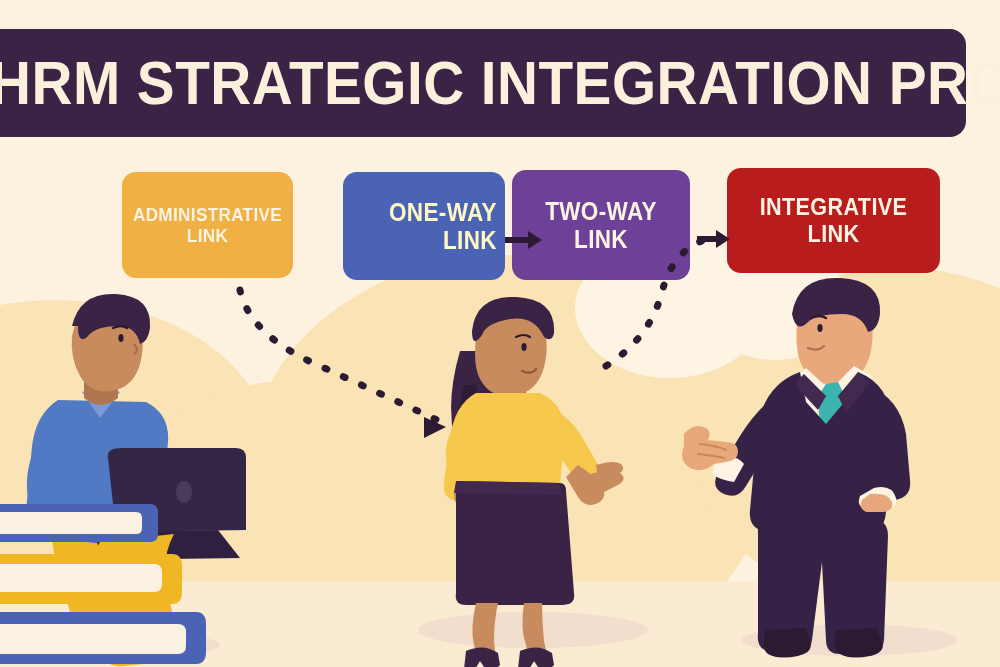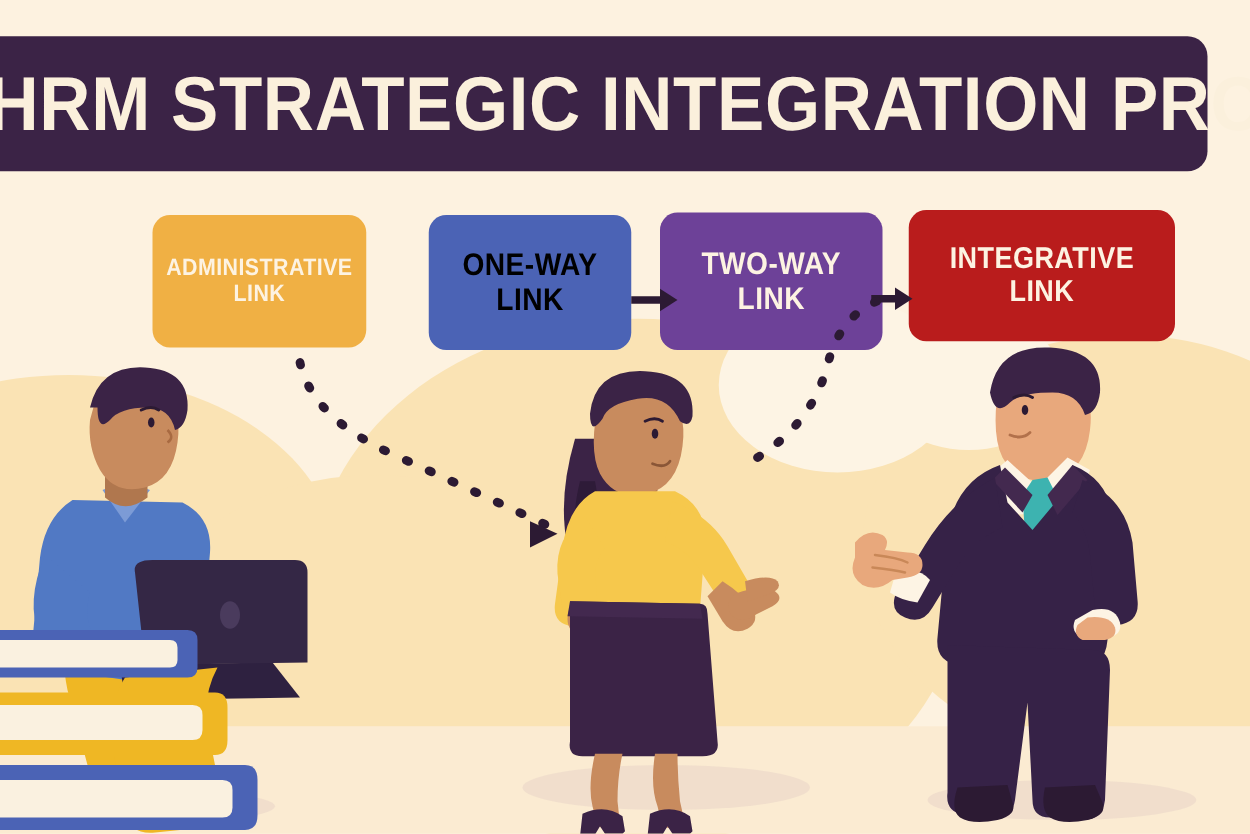--- a/index.html
+++ b/index.html
@@ -41,21 +41,21 @@
   .box{
     position:absolute;border-radius:14px;
     display:flex;align-items:center;justify-content:center;text-align:center;
     color:#FDF3E2;font-weight:bold;line-height:1.12;
     font-family:"Liberation Sans", sans-serif;
     transform-origin:center;
   }
   .box span{transform:scaleX(.9);display:block;letter-spacing:.4px;}
   #box-admin{left:122px;top:172px;width:171px;height:106px;background:#F0B044;font-size:19px;}
   #box-oneway{left:343px;top:172px;width:162px;height:108px;background:#4B63B5;font-size:25px;}
-  #box-twoway{left:528px;top:170px;width:178px;height:110px;background:#6D4198;font-size:25px;}
+  #box-twoway{left:512px;top:170px;width:178px;height:110px;background:#6D4198;font-size:25px;}
   #box-integrative{left:727px;top:168px;width:213px;height:105px;background:#3DB3B0;font-size:24px;}
 
   
   svg.overlay{position:absolute;left:0;top:0;width:1000px;height:667px;overflow:visible;}
 
   
   .person{position:absolute;}
   #p-left{left:0px;top:280px;width:260px;height:390px;}
   #p-mid{left:420px;top:295px;width:220px;height:372px;}
   #p-right{left:680px;top:272px;width:260px;height:395px;}
@@ -197,21 +197,21 @@
     <path d="M156 358 q-4 18 4 24 q10 6 30 2 q16 -4 12 -14 l-6 -14z" fill="#2C1A33"></path>
   </svg>
 
   <div id="banner" style="background: rgb(59, 35, 70);">
     <div id="banner-title" style="color: rgb(251, 240, 220);">HRM STRATEGIC INTEGRATION PROCESS</div>
   </div>
 
   <div class="box" id="box-admin" style="background: rgb(240, 176, 68); color: rgb(253, 243, 226);">
     <span>ADMINISTRATIVE LINK</span>
   </div>
-  <div class="box" id="box-oneway" style="background: rgb(75, 99, 181); color: #000000;">
+  <div class="box" id="box-oneway" style="background: rgb(75, 99, 181); color: #fef9c3; text-align: right;">
     <span>ONE-WAY LINK</span>
   </div>
   <div class="box" id="box-twoway" style="background: rgb(109, 65, 152); color: rgb(253, 243, 226);">
     <span>TWO-WAY LINK</span>
   </div>
   <div class="box" id="box-integrative" style="background: #b91c1c; color: rgb(253, 243, 226);">
     <span>INTEGRATIVE LINK</span>
   </div>
 
   <svg class="overlay" viewBox="0 0 1000 667">

